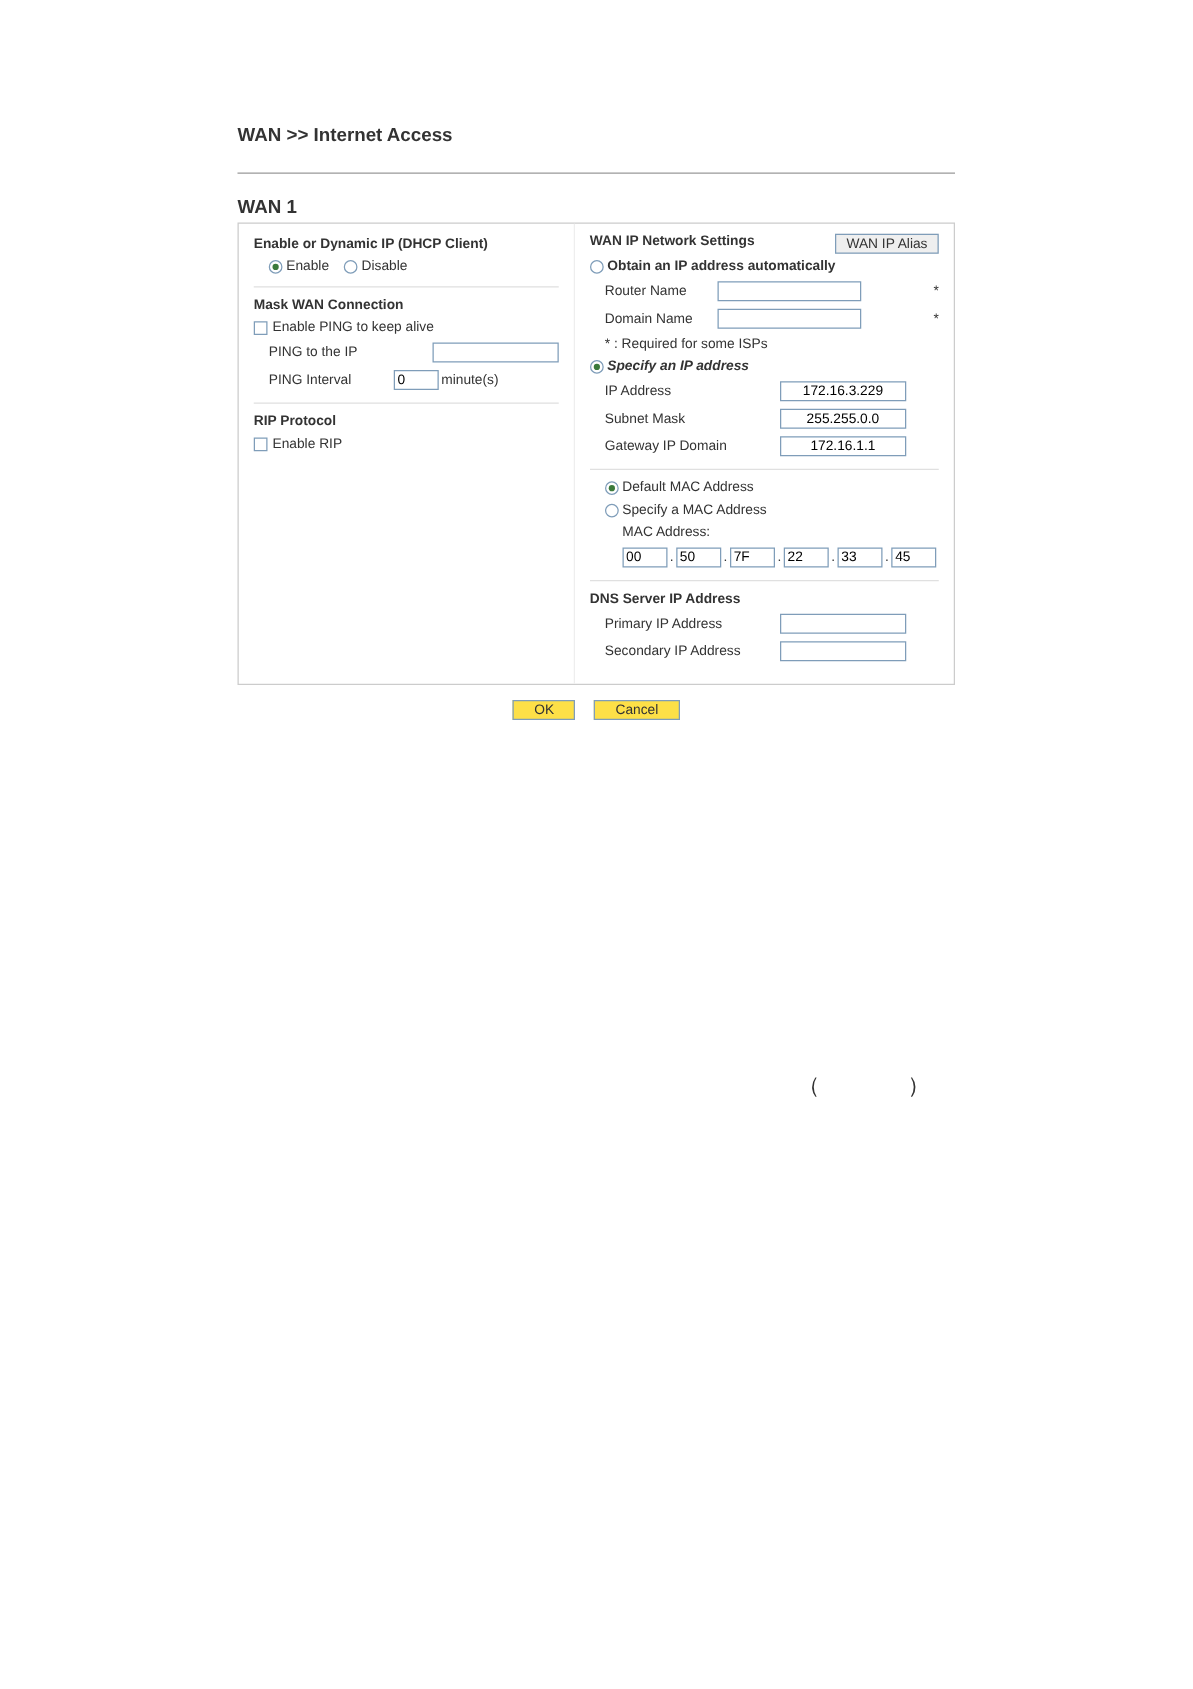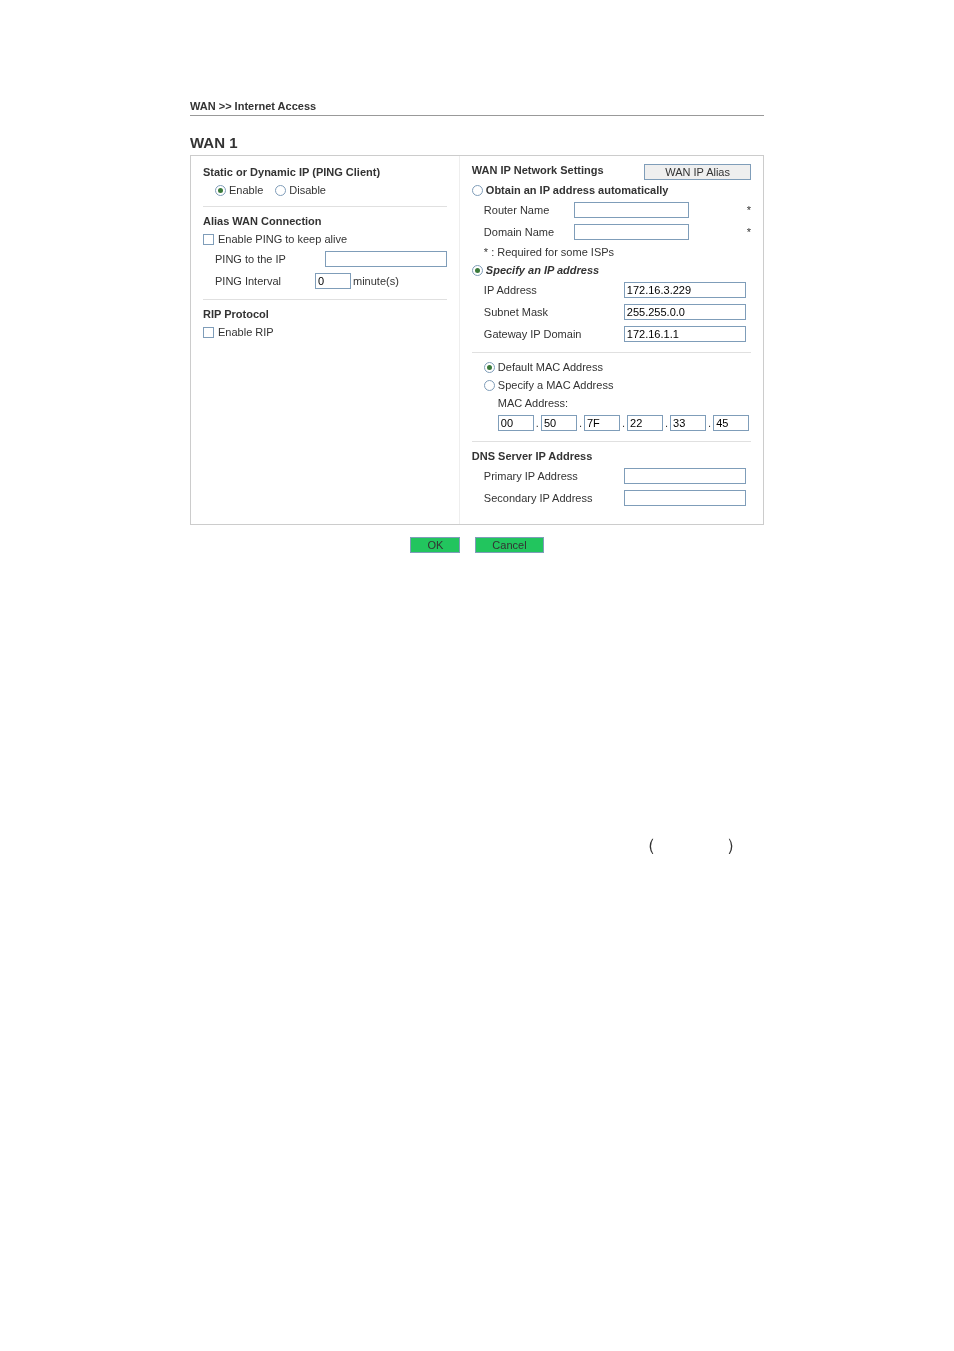--- a/index.html
+++ b/index.html
@@ -6,22 +6,22 @@
     body {
       font-family: Arial, Helvetica, sans-serif;
       font-size: 11px;
       color: #333;
       background: #fff;
       width: 954px;
       padding: 100px 190px 50px 190px;
     }
     .breadcrumb {
       font-weight: bold;
-      font-size: 11px;
-      padding-bottom: 3px;
+      font-size: 15px;
+      padding-bottom: 21px;
       border-bottom: 1px solid #999;
       margin-bottom: 18px;
     }
     .section-title {
       font-weight: bold;
       font-size: 15px;
       margin-bottom: 4px;
     }
     .main-panel {
       border: 1px solid #ccc;
@@ -53,21 +53,21 @@
       margin: 10px 0 8px 0;
     }
     input[type="text"] {
       border: 1px solid #7f9db9;
       height: 16px;
       font-size: 11px;
       padding: 0 2px;
       background: #fff;
     }
     .txt-small { width: 36px; text-align: left; }
-    .txt-med { width: 122px; }
+    .txt-med { width: 101px; text-align: center; }
     .txt-wide { width: 115px; }
     .txt-mac { width: 36px; text-align: left; }
     .radio-dot, .radio-empty {
       display: inline-block;
       width: 11px; height: 11px;
       border: 1px solid #7f9db9;
       border-radius: 50%;
       position: relative;
       vertical-align: -2px;
       margin-right: 3px;
@@ -86,40 +86,40 @@
       width: 11px; height: 11px;
       border: 1px solid #7f9db9;
       background: #fff;
       vertical-align: -2px;
       margin-right: 4px;
     }
     .alias-btn {
       display: inline-block;
       border: 1px solid #7f9db9;
       background: #efefef;
-      padding: 1px 20px;
+      padding: 1px 8px;
       font-size: 11px;
       margin-left: 10px;
     }
     .header-row {
       display: flex;
       align-items: flex-start;
       justify-content: space-between;
       margin-bottom: 4px;
     }
     .lbl-col { width: 140px; }
     .asterisk { color: #333; }
     .btn-row {
       text-align: center;
       margin-top: 12px;
     }
     .btn {
       display: inline-block;
       border: 1px solid #7f9db9;
-      background: #22c55e;
+      background: #fde047;
       padding: 1px 16px;
       font-size: 11px;
       margin: 0 6px;
     }
     .mac-row { display: flex; align-items: center; gap: 0; }
     .mac-row span.dash { margin: 0 2px; }
     .paren-block {
       margin-top: 280px;
       text-align: right;
       font-size: 18px;
@@ -129,32 +129,32 @@
   </style>
 </head>
 <body>
 
 <div class="breadcrumb">WAN &gt;&gt; Internet Access</div>
 
 <div class="section-title">WAN 1</div>
 
 <div class="main-panel">
   <div class="left-col">
-    <div class="group-title">Static or Dynamic IP (PING Client)</div>
+    <div class="group-title">Enable or Dynamic IP (DHCP Client)</div>
     <div class="row row-indent">
       <span class="radio-dot"></span>
       <span>Enable</span>
       <span style="width:12px;"></span>
       <span class="radio-empty"></span>
       <span>Disable</span>
     </div>
 
     <hr class="sep">
 
-    <div class="group-title">Alias WAN Connection</div>
+    <div class="group-title">Mask WAN Connection</div>
     <div class="row">
       <span class="checkbox"></span>
       <span>Enable PING to keep alive</span>
     </div>
     <div class="row row-indent">
       <span class="lbl-col">PING to the IP</span>
       <input type="text" class="txt-med" value="" style="">
     </div>
     <div class="row row-indent">
       <span style="width:100px;">PING Interval</span>

